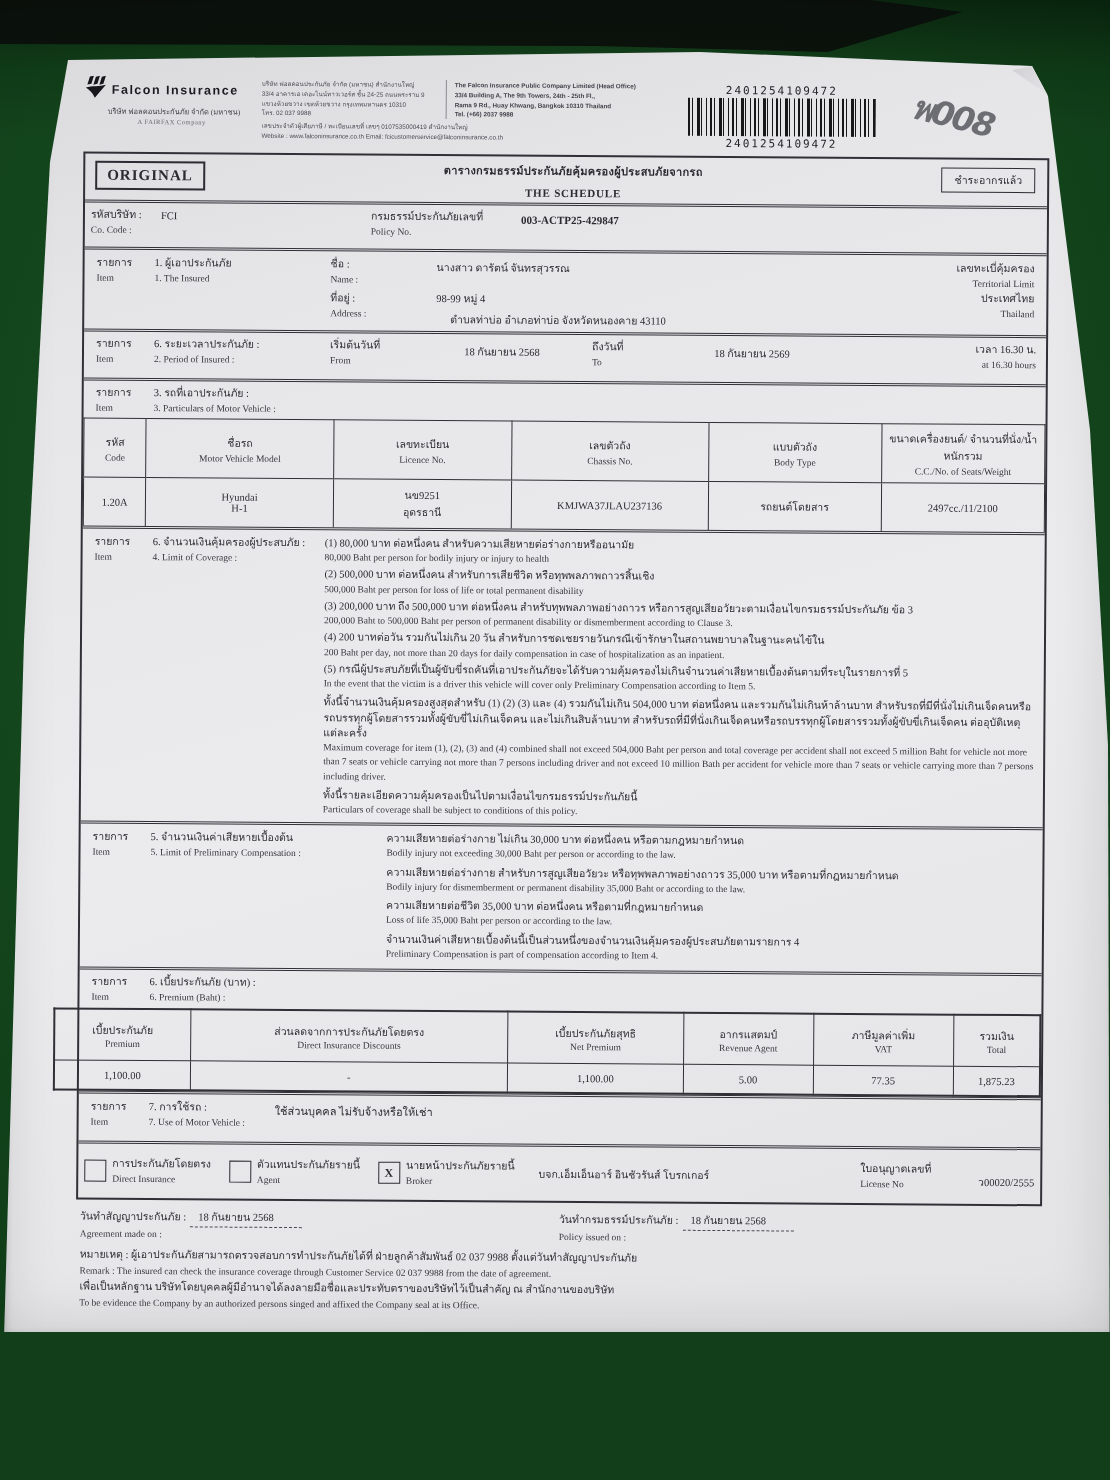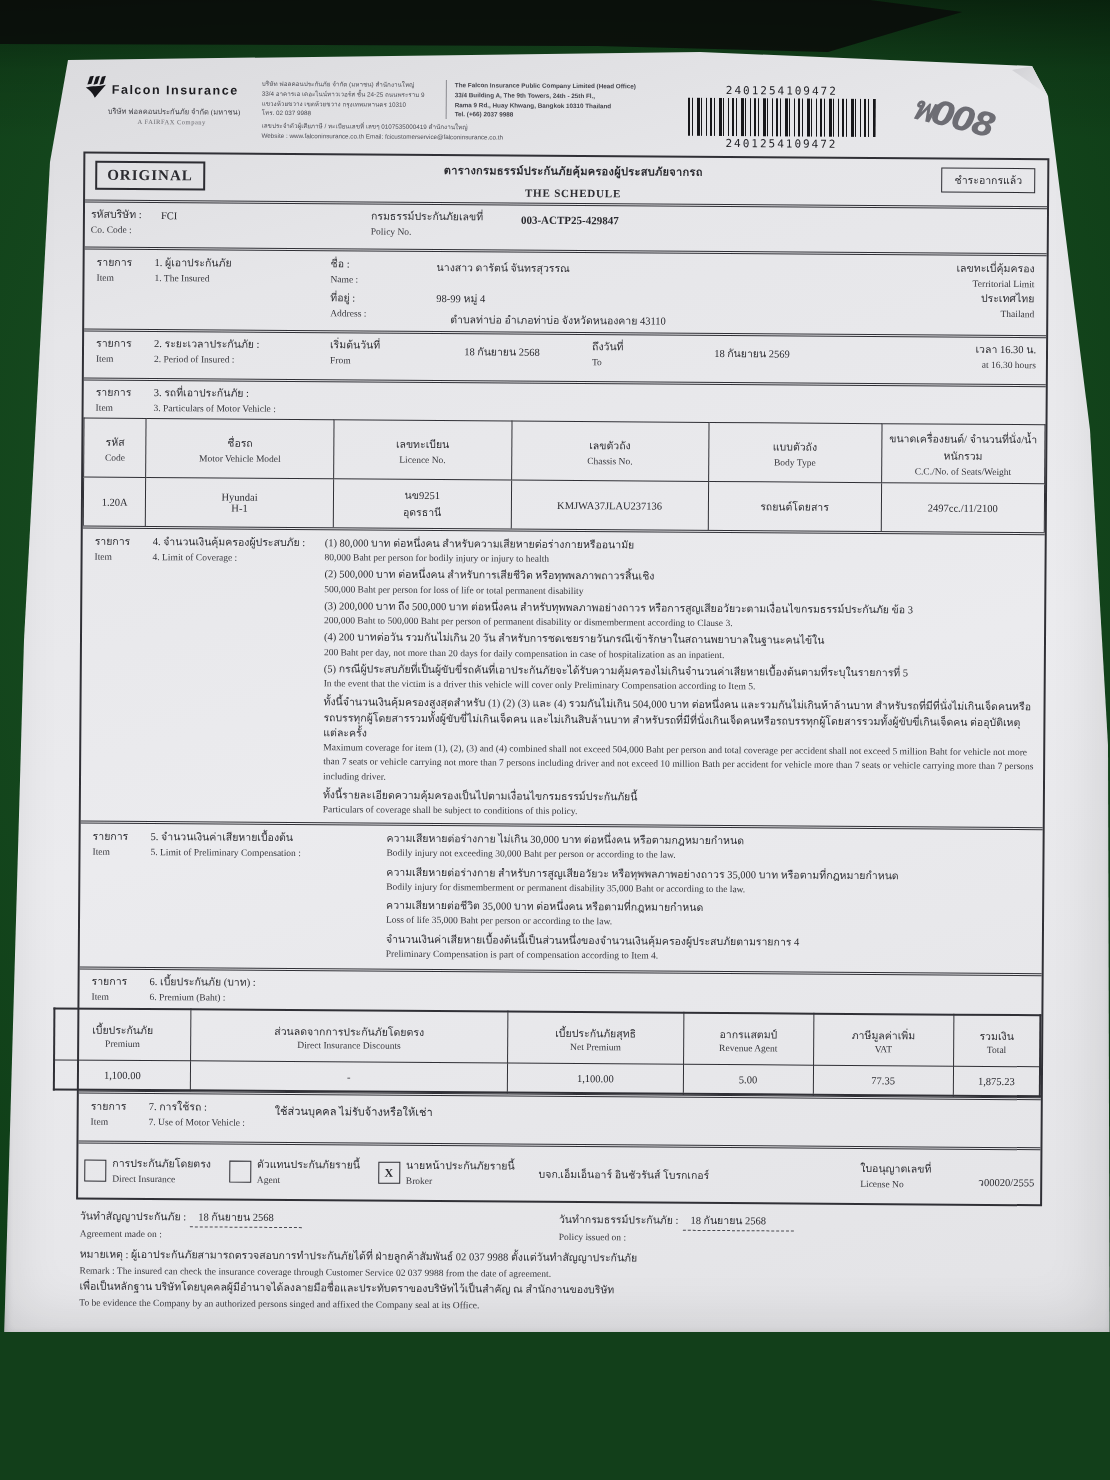--- a/index.html
+++ b/index.html
@@ -241,21 +241,21 @@
           </div>
         </div>
 
         <div class="row dbl r-per">
           <div class="per-b itemcol">
             <div class="ric lbl2">
               <div class="th10">รายการ</div>
               <div class="en9">Item</div>
             </div>
             <div class="lbl2">
-              <div class="th10">2. ระยะเวลาประกันภัย :</div>
+              <div class="th10">6. ระยะเวลาประกันภัย :</div>
               <div class="en9">2. Period of Insured :</div>
             </div>
           </div>
           <div class="fr lbl2">
             <div class="th10">เริ่มต้นวันที่</div>
             <div class="en9">From</div>
           </div>
           <div class="dt">18 กันยายน 2568</div>
           <div class="to lbl2">
             <div class="th10">ถึงวันที่</div>
@@ -325,21 +325,21 @@
             </table>
         </div>
 
         <div class="row dbl r-cov">
           <div class="cov-l itemcol">
             <div class="ric lbl2">
               <div class="th10">รายการ</div>
               <div class="en9">Item</div>
             </div>
             <div class="lbl2">
-              <div class="th10">4. จำนวนเงินคุ้มครองผู้ประสบภัย :</div>
+              <div class="th10">6. จำนวนเงินคุ้มครองผู้ประสบภัย :</div>
               <div class="en9">4. Limit of Coverage :</div>
             </div>
           </div>
           <div class="cov-t">
             <div>
 
                 <div>
                   <div class="tl">(1) 80,000 บาท ต่อหนึ่งคน สำหรับความเสียหายต่อร่างกายหรืออนามัย</div>
                   <div class="el">80,000 Baht per person for bodily injury or injury to health</div>
                 </div>

